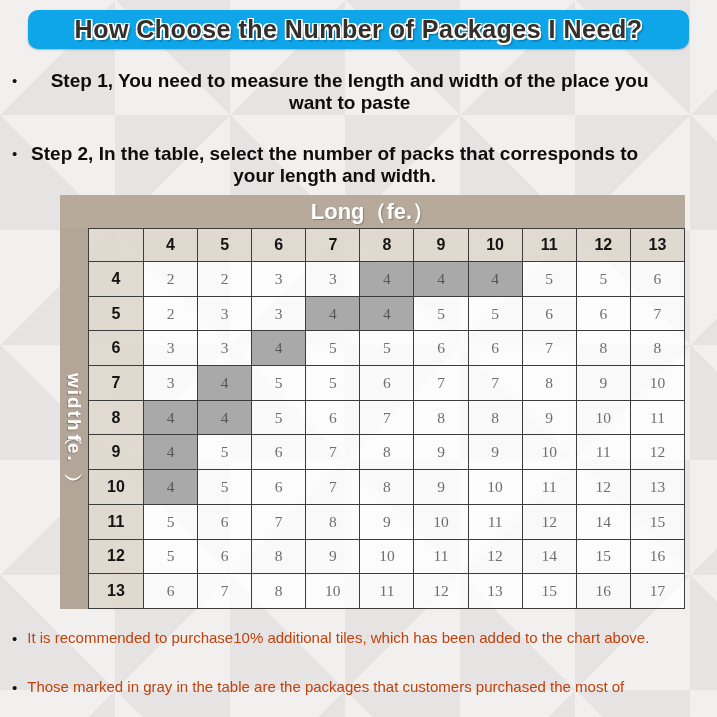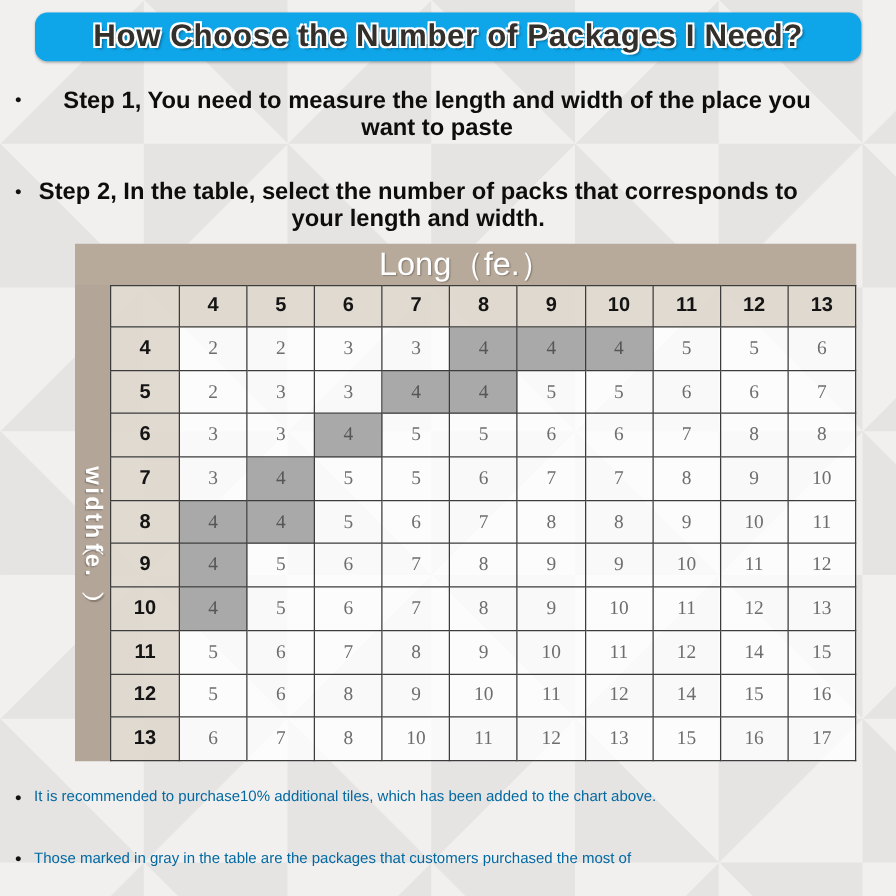--- a/index.html
+++ b/index.html
@@ -26,33 +26,33 @@
   .title-bar span {
     font-size: 25px; font-weight: bold; color: #33302c; letter-spacing: 0.5px;
     text-shadow: -1.5px -1.5px 0 #fff, 1.5px -1.5px 0 #fff, -1.5px 1.5px 0 #fff,
                  1.5px 1.5px 0 #fff, 2.5px 2.5px 2px rgba(0,0,0,0.35);
     white-space: nowrap;
   }
 
   .bullet-item { position: absolute; left: 12px; display: flex; }
   .bullet-dot { font-size: 15px; color: #111; margin-right: 10px; line-height: 22px; flex: 0 0 auto; }
   .step-text { font-size: 19px; font-weight: bold; color: #0d0d0d; line-height: 22px; text-align: center; }
-  .note-text { font-size: 12px; font-weight: normal; color: #0369a1; line-height: 19px; }
+  .note-text { font-size: 15px; font-weight: normal; color: #c2410c; line-height: 19px; }
   #step-1 { top: 70px; width: 660px; }
   #step-2 { top: 143px; width: 630px; }
   #note-1 { top: 628px; width: 690px; }
   #note-2 { top: 677px; width: 690px; }
 
   .long-banner {
     position: absolute; left: 60px; top: 195px; width: 625px; height: 33px;
     background: #b7aa9b;
     display: flex; align-items: center; justify-content: center;
   }
   .long-banner span {
-    color: #ffffff; font-weight: normal; font-size: 26px;
+    color: #ffffff; font-weight: bold; font-size: 22px;
     text-shadow: 1px 1px 1px rgba(0,0,0,0.25);
   }
   .width-band {
     position: absolute; left: 60px; top: 228px; width: 28px; height: 381px;
     background: #b3a597;
     display: flex; align-items: center; justify-content: center;
   }
   .width-band span {
     writing-mode: vertical-rl;
     color: #ffffff; font-weight: bold; font-size: 19px; letter-spacing: 2px;

